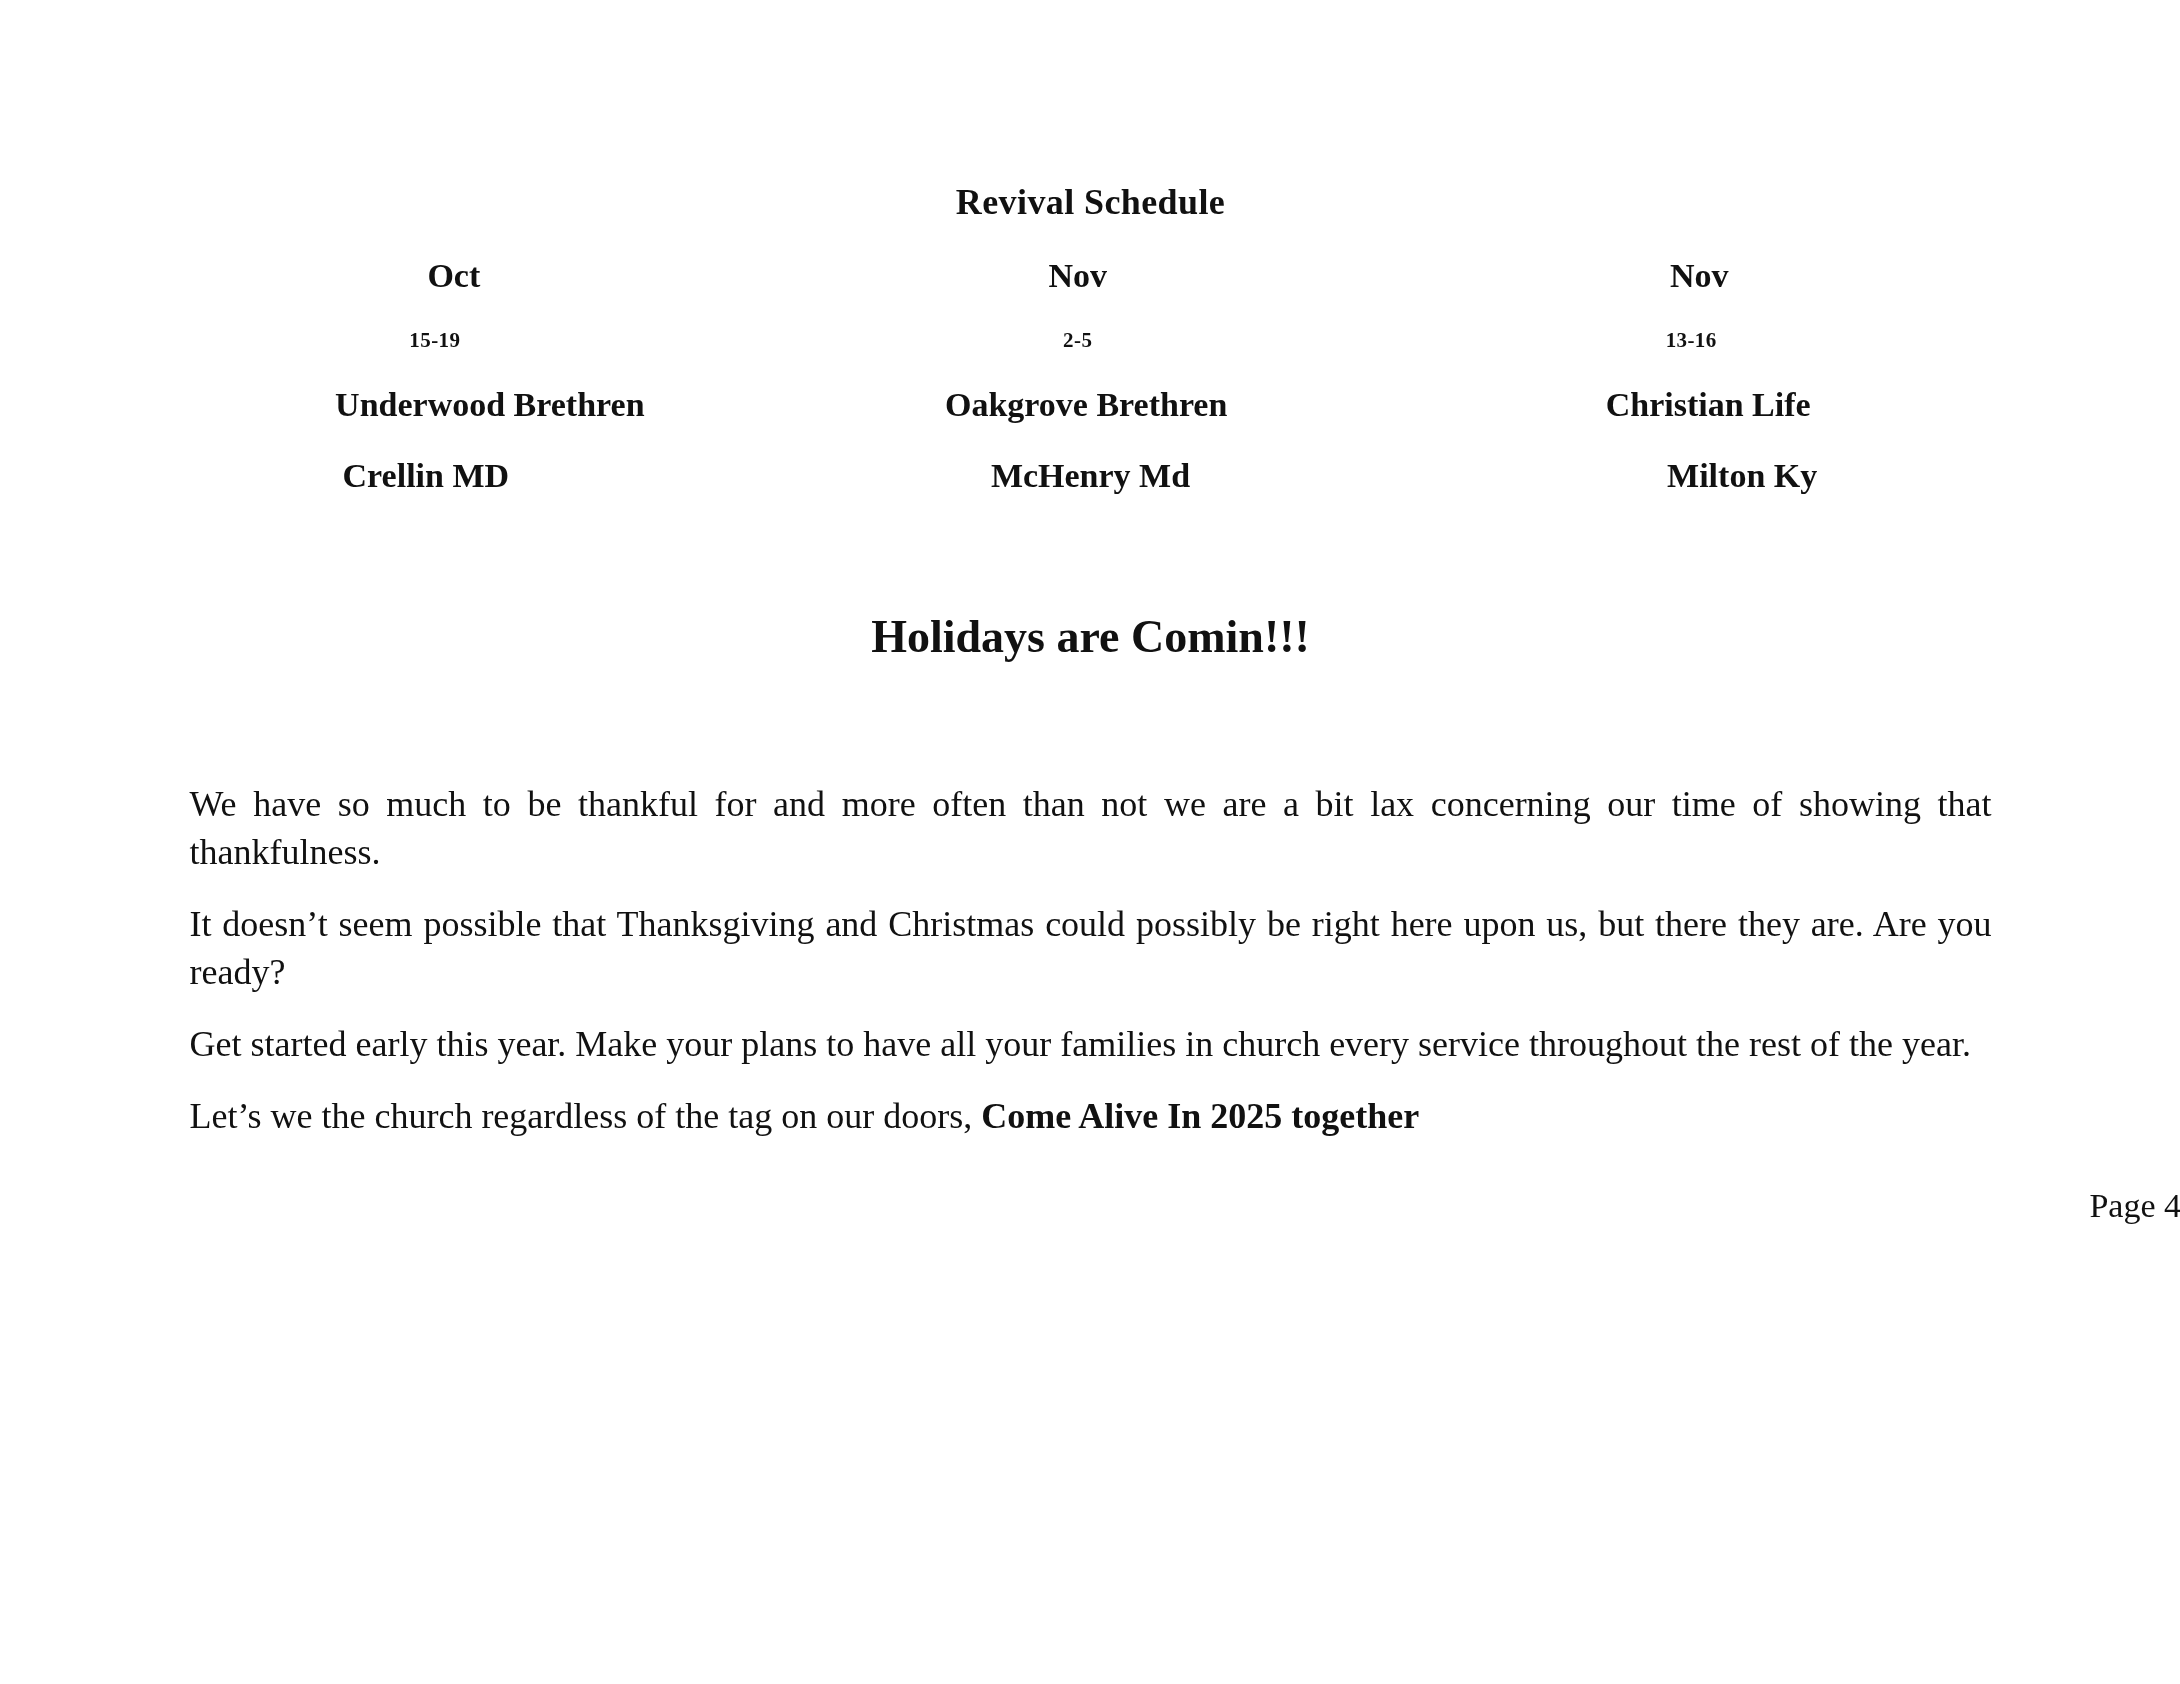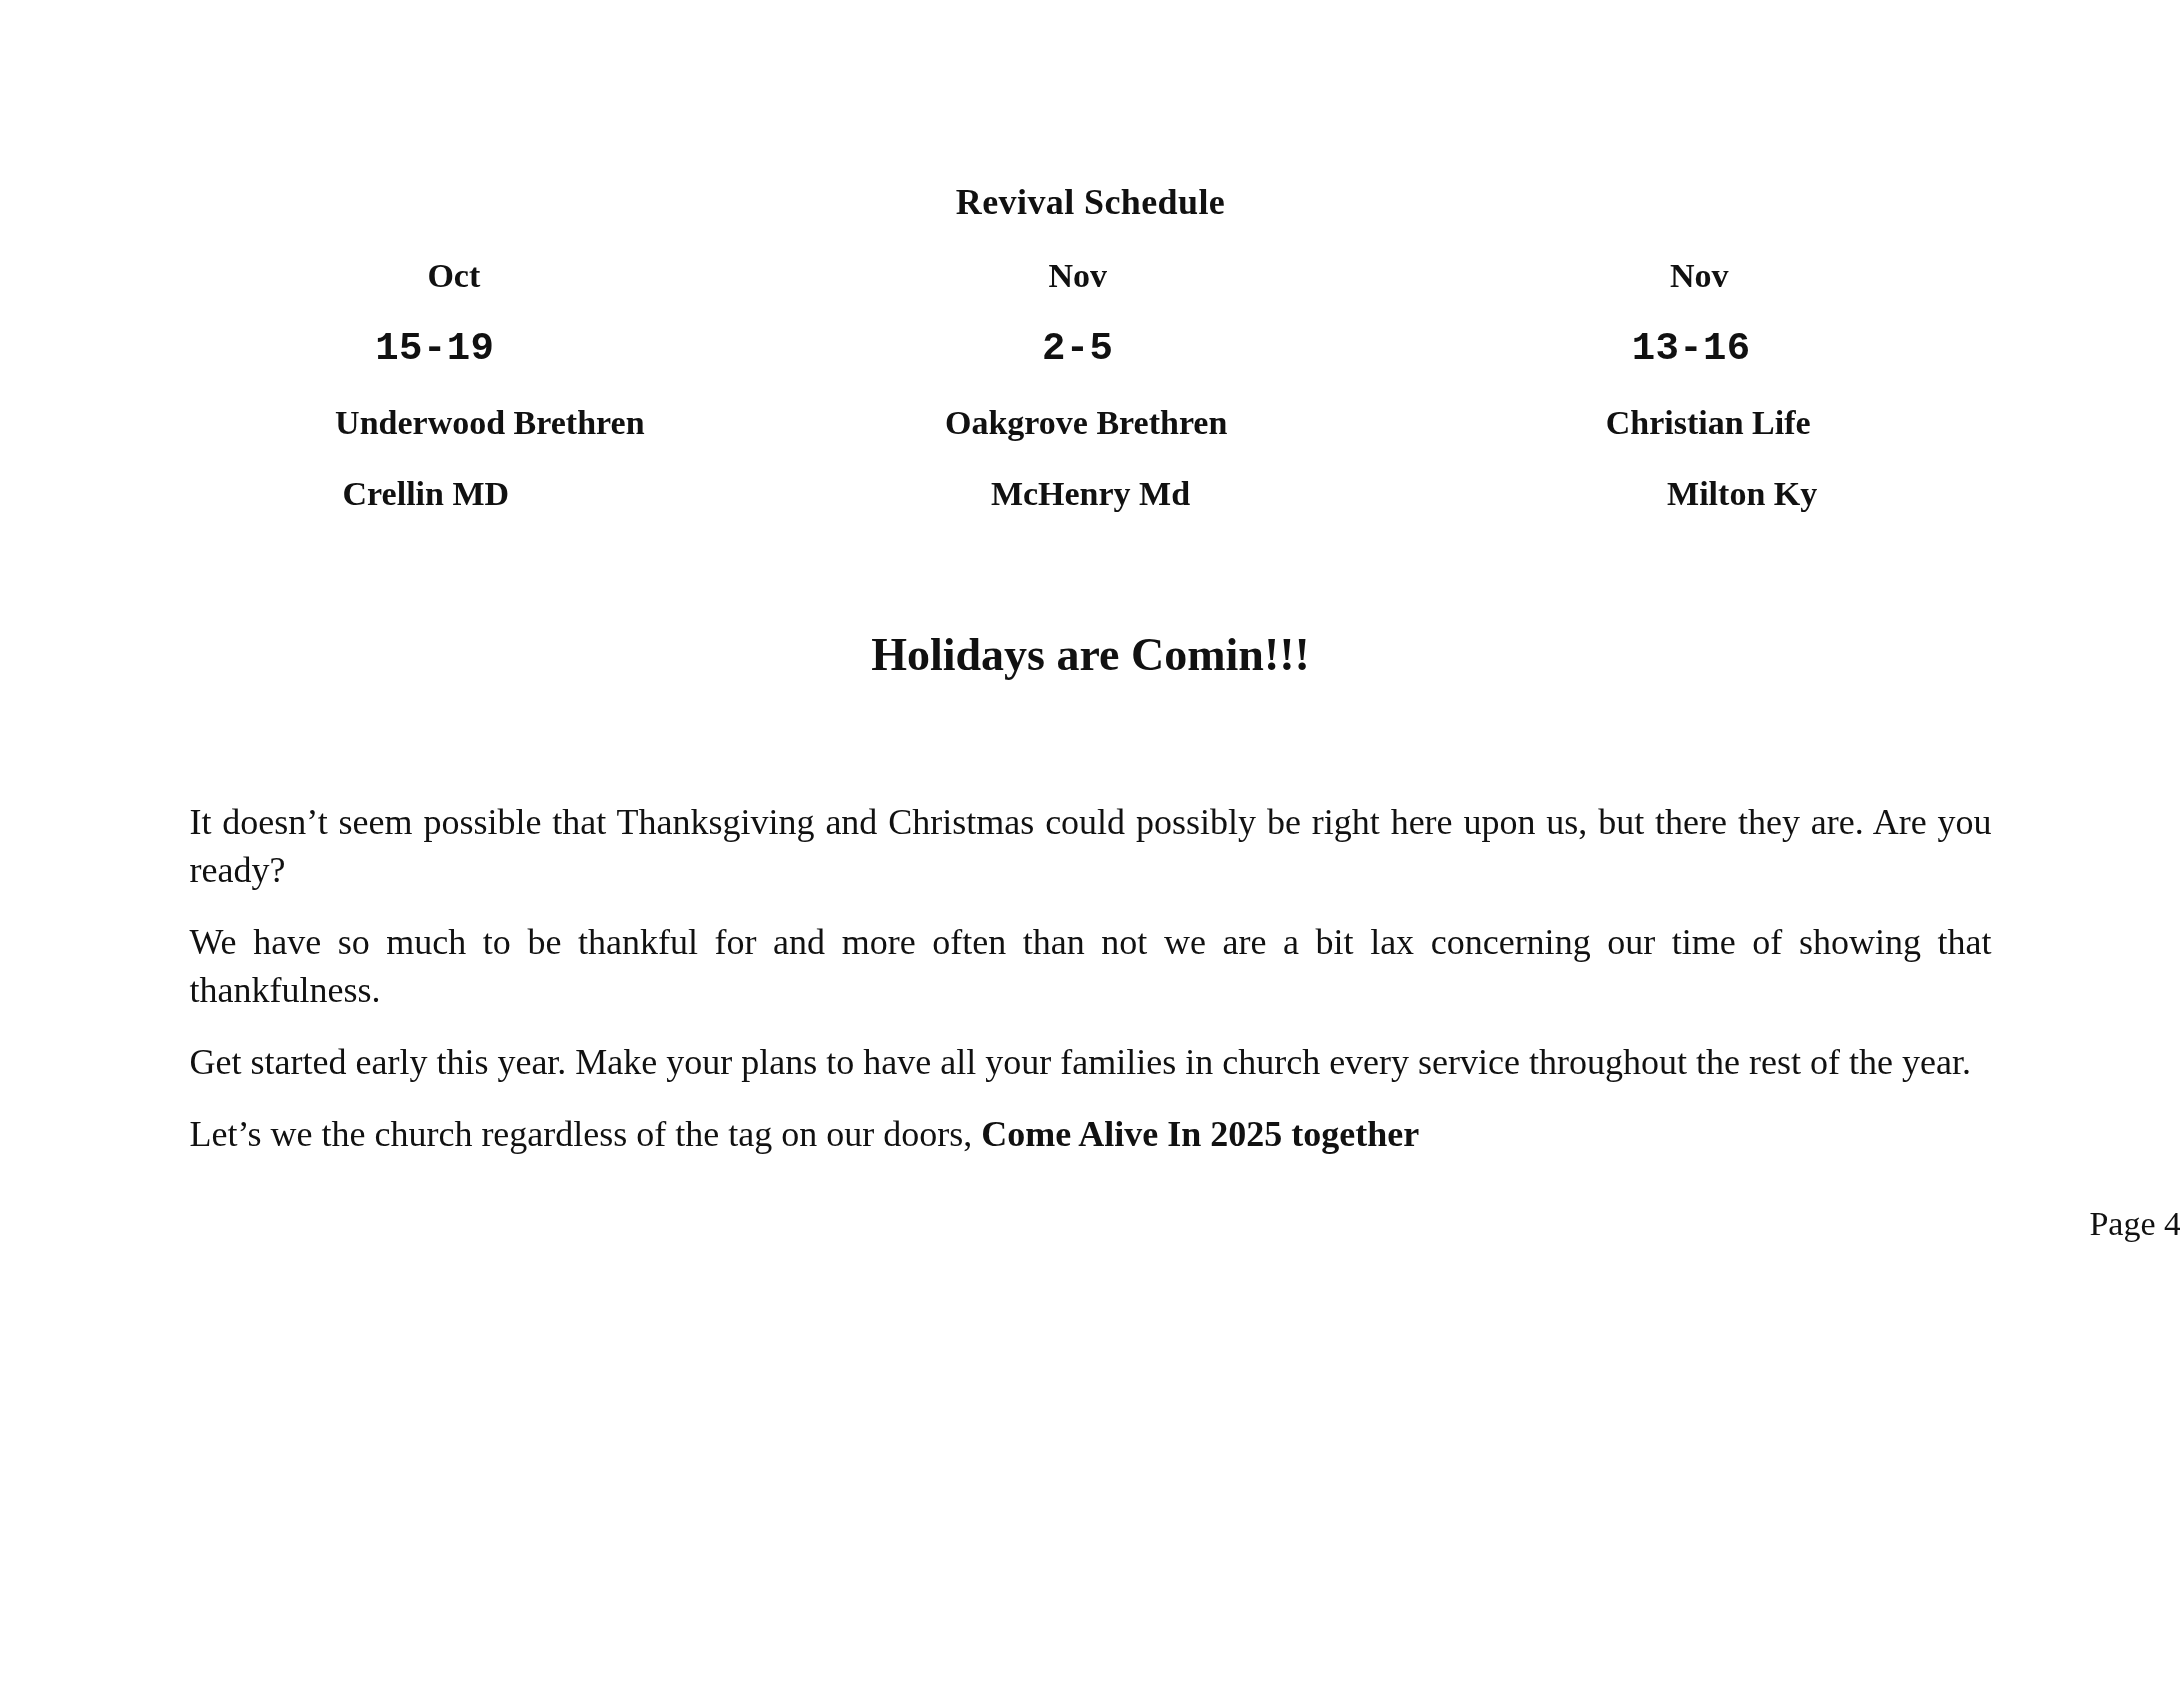--- a/index.html
+++ b/index.html
@@ -45,25 +45,24 @@
   .sched-col {
     text-align: center;
     font-weight: bold;
   }
   .sched-month {
     font-size: 34px;
     line-height: 1.0;
     margin-bottom: 37px;
   }
   .sched-dates {
-    font-size: 39px;
+    font-size: 21px;
     line-height: 1.0;
     margin-bottom: 37px;
     letter-spacing: 0.4px;
-    font-family: Liberation Mono, monospace;
   }
   .sched-church {
     font-size: 34px;
     line-height: 1.0;
     margin-bottom: 37px;
   }
   .sched-place {
     font-size: 34px;
     line-height: 1.0;
   }
@@ -152,22 +151,22 @@
       <div class="sched-dates">13-16</div>
       <div class="sched-church">Christian Life</div>
       <div class="sched-place">Milton Ky</div>
     </div>
 
   </div>
 
   <h2 class="holidays-title">Holidays are Comin!!!</h2>
 
   <div class="body-copy">
+    <p>We have so much to be thankful for and more often than not we are a bit lax concerning our time of showing that thankfulness.</p>
     <p>It doesn’t seem possible that Thanksgiving and Christmas could possibly be right here upon us, but there they are. Are you ready?</p>
-    <p>We have so much to be thankful for and more often than not we are a bit lax concerning our time of showing that thankfulness.</p>
     <p>Get started early this year. Make your plans to have all your families in church every service throughout the rest of the year.</p>
     <p class="no-justify"><span>Let’s we the church regardless of the tag on our doors, </span><span class="emph">Come Alive In 2025 together</span></p>
   </div>
 
   <p class="page-number">Page 4</p>
 
 </div>
 
 
 </body></html>

